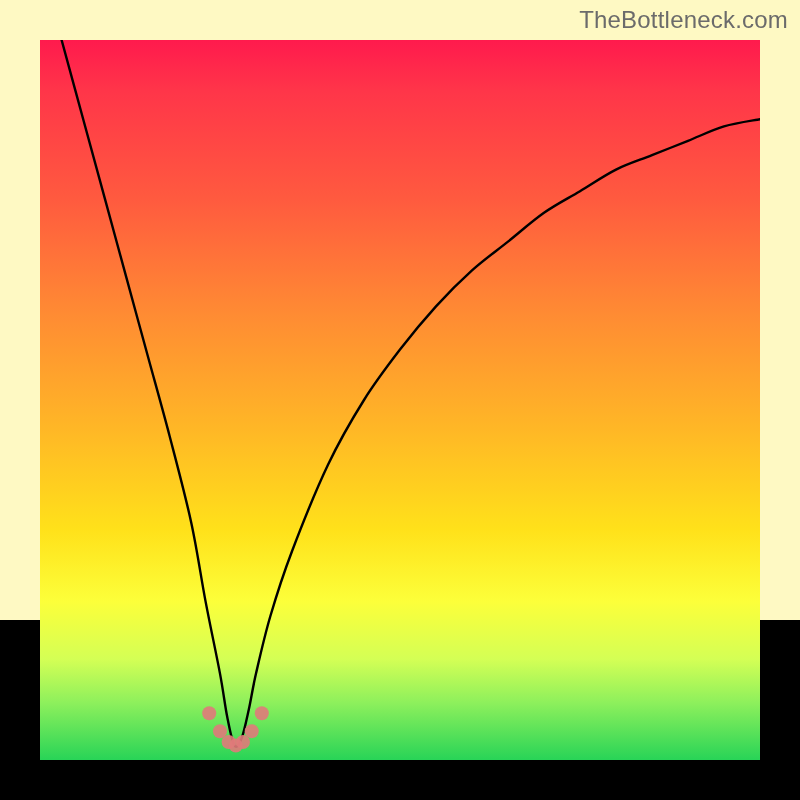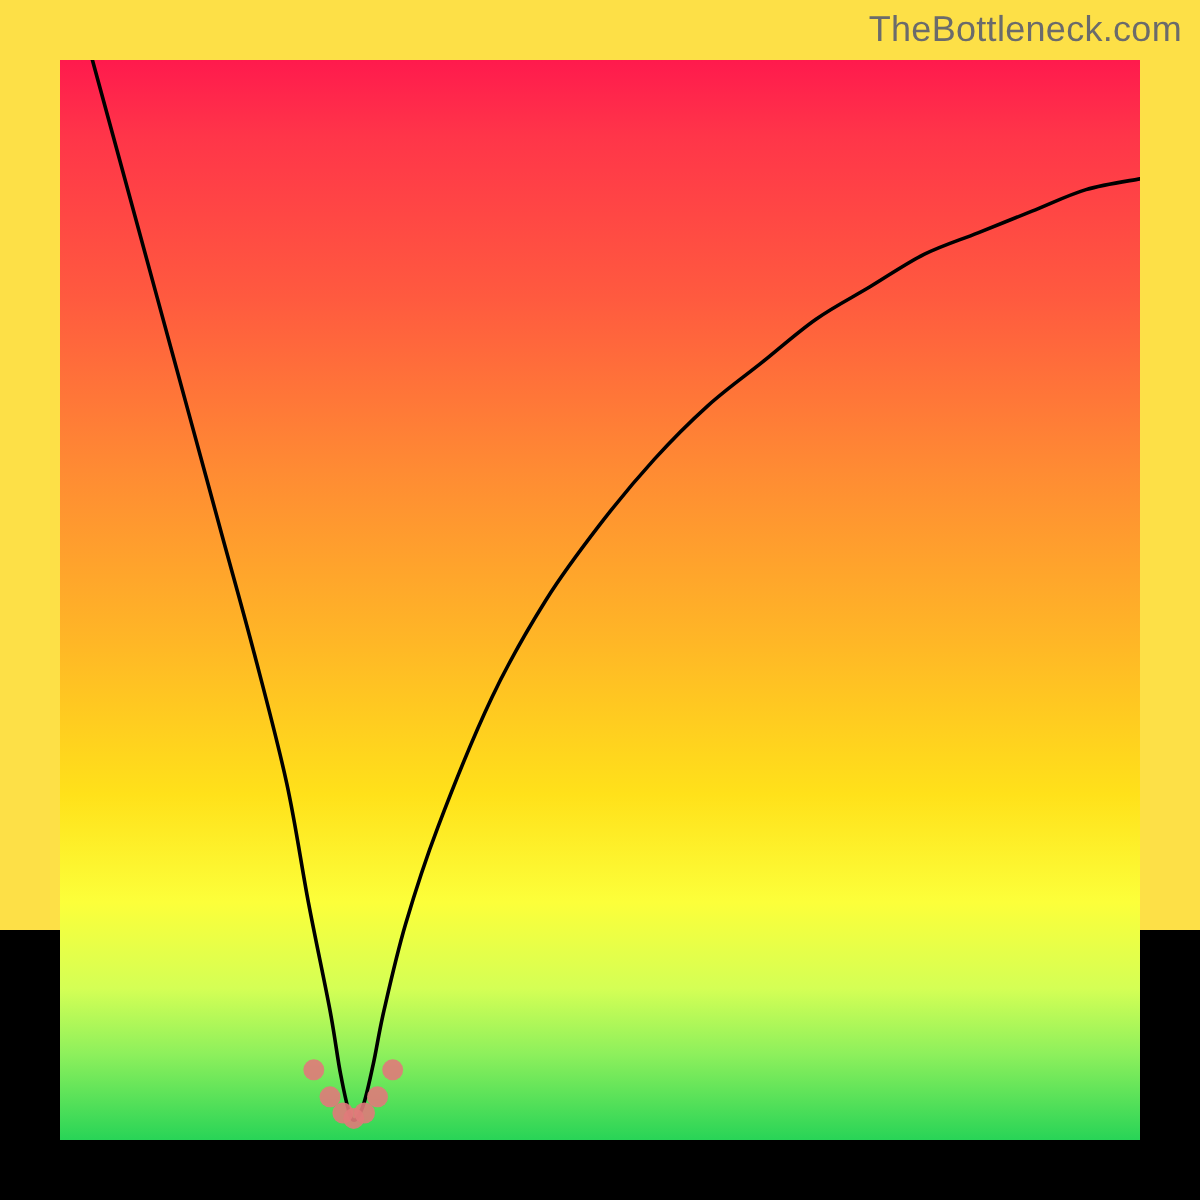--- a/index.html
+++ b/index.html
@@ -10,21 +10,21 @@
     overflow: hidden;
     background: #000;
     font-family: Arial, Helvetica, sans-serif;
   }
   .frame {
     position: absolute;
     left: 0;
     top: 0;
     width: 800px;
     height: 620px;
-    background: #fde047;
+    background: #fef9c3;
   }
   .plot {
     position: absolute;
     left: 40px;
     top: 40px;
     width: 720px;
     height: 720px;
     
     background: linear-gradient(to bottom,
       #ff1a4d 0%,

